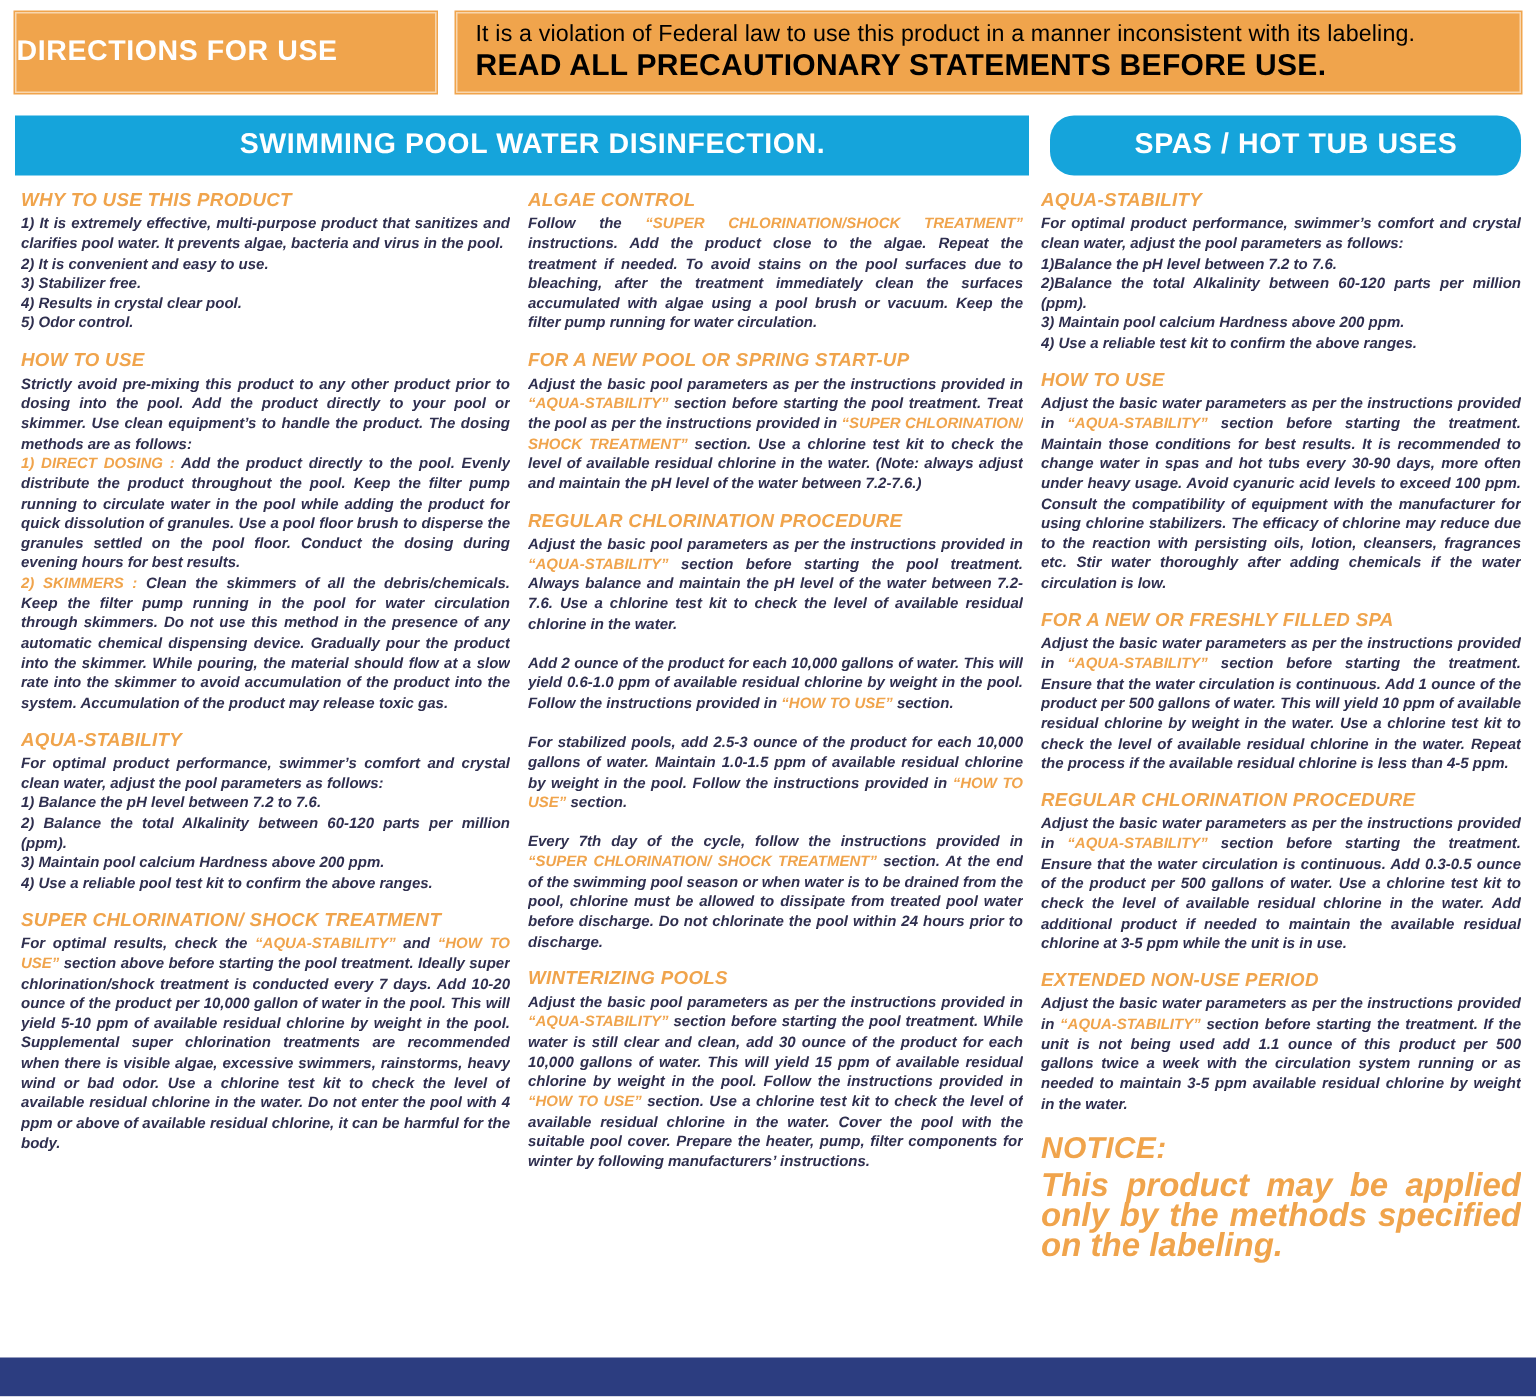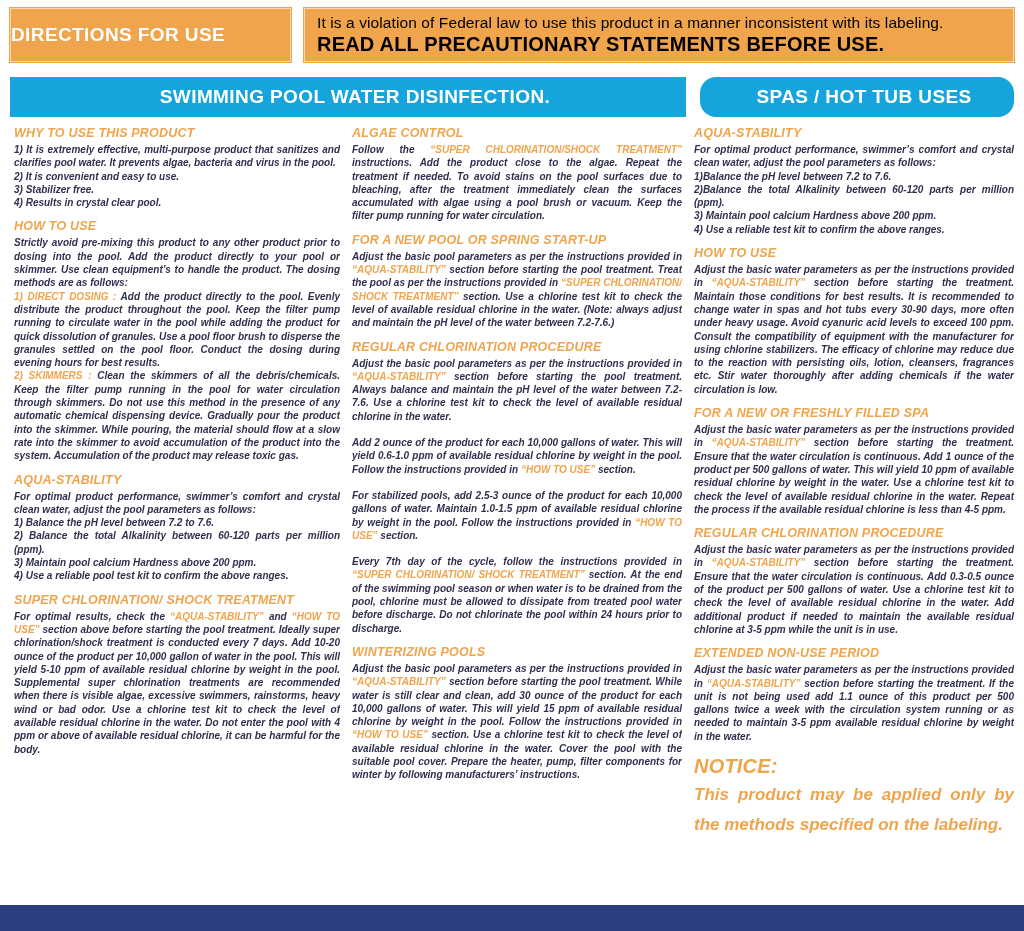--- a/index.html
+++ b/index.html
@@ -101,21 +101,21 @@
     font-size: 10px;
     line-height: 13.3px;
     font-weight: 700;
     text-align: justify;
   }
   .para.gap { margin-top: 13px; }
   .hl { color: var(--orange); }
 
   .notice { margin-top: 12px; color: var(--orange); font-weight: 700; }
   .notice-title { margin: 0 0 2px 0; font-size: 20px; letter-spacing: 0.2px; }
-  .notice-text  { margin: 0; font-size: 17px; line-height: 30px; text-align: justify; }
+  .notice-text  { margin: 0; font-size: 22px; line-height: 20px; text-align: justify; }
 
   
   .bottom-bar {
     position: absolute;
     left: 0; right: 0; bottom: 0;
     height: 26px;
     background: var(--navy);
   }
 </style>
 </head>
@@ -139,20 +139,21 @@
   </div>
 
   <main class="columns">
     <div class="column">
         <section class="section">
           <h3 class="section-heading">WHY TO USE THIS PRODUCT</h3>
           <p class="para"><span>1) It is extremely effective, multi-purpose product that sanitizes and clarifies pool water. It prevents algae, bacteria and virus in the pool.</span></p>
           <p class="para"><span>2) It is convenient and easy to use.</span></p>
           <p class="para"><span>3) Stabilizer free.</span></p>
           <p class="para"><span>4) Results in crystal clear pool.</span></p>
+          <p class="para"><span>5) Odor control.</span></p>
         </section>
         <section class="section">
           <h3 class="section-heading">HOW TO USE</h3>
           <p class="para"><span>Strictly avoid pre-mixing this product to any other product prior to dosing into the pool. Add the product directly to your pool or skimmer. Use clean equipment’s to handle the product. The dosing methods are as follows:</span></p>
           <p class="para"><span class="hl">1) DIRECT DOSING : </span><span>Add the product directly to the pool. Evenly distribute the product throughout the pool. Keep the filter pump running to circulate water in the pool while adding the product for quick dissolution of granules. Use a pool floor brush to disperse the granules settled on the pool floor. Conduct the dosing during evening hours for best results.</span></p>
           <p class="para"><span class="hl">2) SKIMMERS : </span><span>Clean the skimmers of all the debris/chemicals. Keep the filter pump running in the pool for water circulation through skimmers. Do not use this method in the presence of any automatic chemical dispensing device. Gradually pour the product into the skimmer. While pouring, the material should flow at a slow rate into the skimmer to avoid accumulation of the product into the system. Accumulation of the product may release toxic gas.</span></p>
         </section>
         <section class="section">
           <h3 class="section-heading">AQUA-STABILITY</h3>
           <p class="para"><span>For optimal product performance, swimmer’s comfort and crystal clean water, adjust the pool parameters as follows:</span></p>

